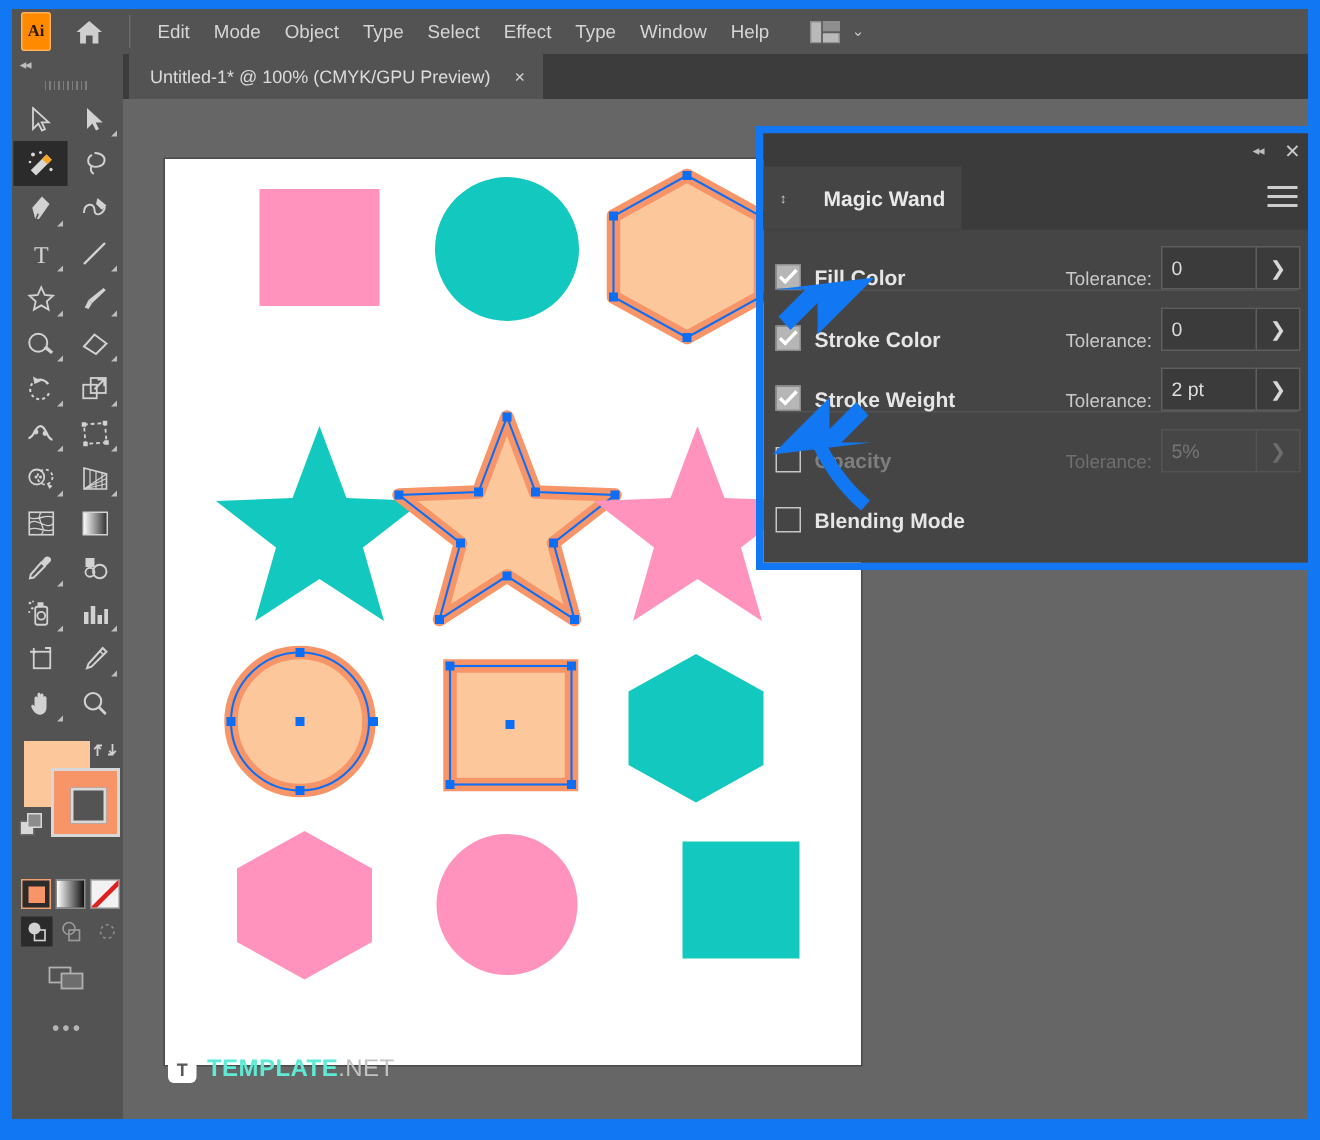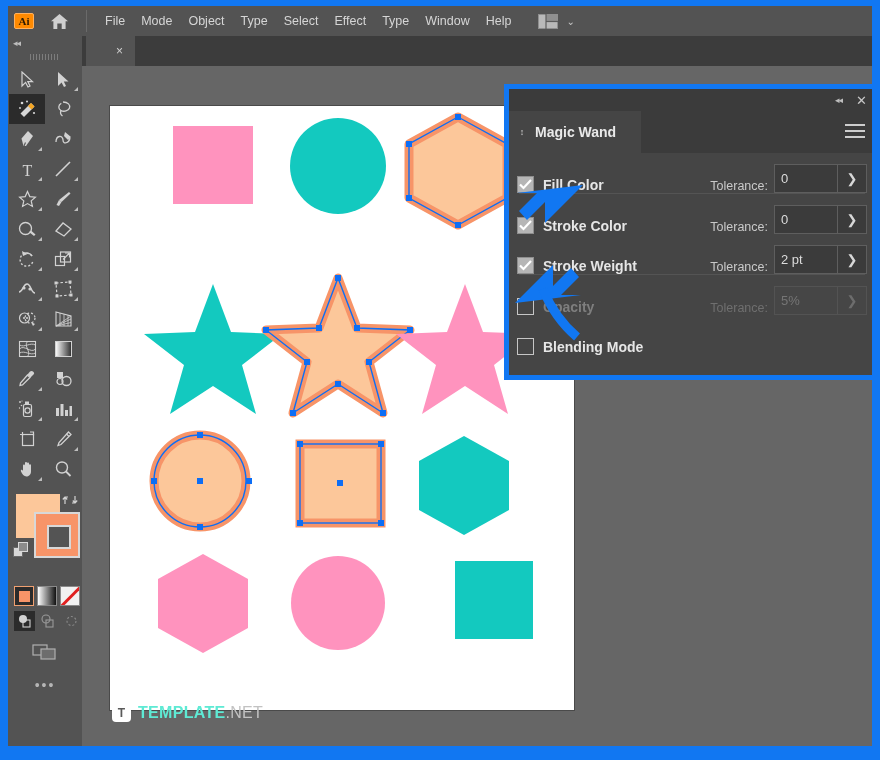--- a/index.html
+++ b/index.html
@@ -22,21 +22,21 @@
     overflow: hidden;
   }
 
   
   .menubar {
     position: absolute; left: 0; top: 0; width: 100%; height: 30px;
     background: #535353;
     display: flex; align-items: center;
   }
   .ai-logo {
-    width: 20px; height: 16px; margin-left: 6px;
+    width: 20px; height: 26px; margin-left: 6px;
     background: #ff8a00;
     border: 1.5px solid #ffb15e;
     border-radius: 2px;
     display: flex; align-items: center; justify-content: center;
     font-size: 11px; font-weight: bold; color: #2b1a00;
     font-family: "Liberation Serif", serif;
   }
   .home-icon {
     width: 26px; height: 30px; margin-left: 12px;
     display: flex; align-items: center; justify-content: center;
@@ -226,21 +226,21 @@
   .panel-tabrow {
     position: absolute; left: 0; top: 22px; width: 100%; height: 42px;
     background: #3b3b3b;
   }
   .panel-tab {
     position: absolute; left: 0; top: 0; height: 42px; width: 132px;
     background: #454545;
     display: flex; align-items: center; padding-left: 6px;
   }
   .tab-arrows { width: 14px; color: #cfcfcf; font-size: 9px; text-align: center; line-height: 1; }
-  .tab-label { margin-left: 6px; font-size: 14px; font-weight: bold; color: #e9e9e9; text-align: right; }
+  .tab-label { margin-left: 20px; font-size: 14px; font-weight: bold; color: #e9e9e9; text-align: right; }
   .panel-menu {
     position: absolute; right: 10px; top: 13px; width: 20px;
   }
   .panel-menu i {
     display: block; height: 2px; background: #cdcdcd; margin-bottom: 4px;
   }
 
   .rows { position: absolute; left: 0; top: 64px; width: 100%; }
   .prow {
     height: 40px; display: flex; align-items: flex-end; padding-left: 8px;
@@ -290,21 +290,21 @@
   <div class="frame-inner">
 
     <div class="menubar">
       <div class="ai-logo">Ai</div>
       <div class="home-icon">
         <svg width="19" height="17" viewBox="0 0 19 17">
           <path d="M9.5 1 L18 8.3 L15.6 8.3 L15.6 16 L11.7 16 L11.7 10.6 L7.3 10.6 L7.3 16 L3.4 16 L3.4 8.3 L1 8.3 Z" fill="#cfcfcf"></path>
         </svg>
       </div>
       <div class="menu-sep"></div>
-      <div class="menu-item">File</div>
+      <div class="menu-item">Edit</div>
       <div class="menu-item">Mode</div>
       <div class="menu-item">Object</div>
       <div class="menu-item">Type</div>
       <div class="menu-item">Select</div>
       <div class="menu-item">Effect</div>
       <div class="menu-item">Type</div>
       <div class="menu-item">Window</div>
       <div class="menu-item">Help</div>
       <div class="ws-icon">
         <svg width="20" height="15" viewBox="0 0 20 15">
@@ -312,20 +312,21 @@
           <rect x="8" y="0.5" width="11.5" height="7" fill="#8f8f8f"></rect>
           <line x1="8" y1="0" x2="8" y2="15" stroke="#5c5c5c" stroke-width="1.2"></line>
           <line x1="8" y1="7.5" x2="20" y2="7.5" stroke="#5c5c5c" stroke-width="1.2"></line>
         </svg>
       </div>
       <div class="ws-chev">⌄</div>
     </div>
 
     <div class="tabbar">
       <div class="doc-tab">
+        <span class="title">Untitled-1* @ 100% (CMYK/GPU Preview)</span>
         <span class="close">×</span>
       </div>
     </div>
 
     <div class="toolbar">
       <div class="tb-collapse">◂◂</div>
       <div class="tb-grip">
           <i></i>
         </div>
 

